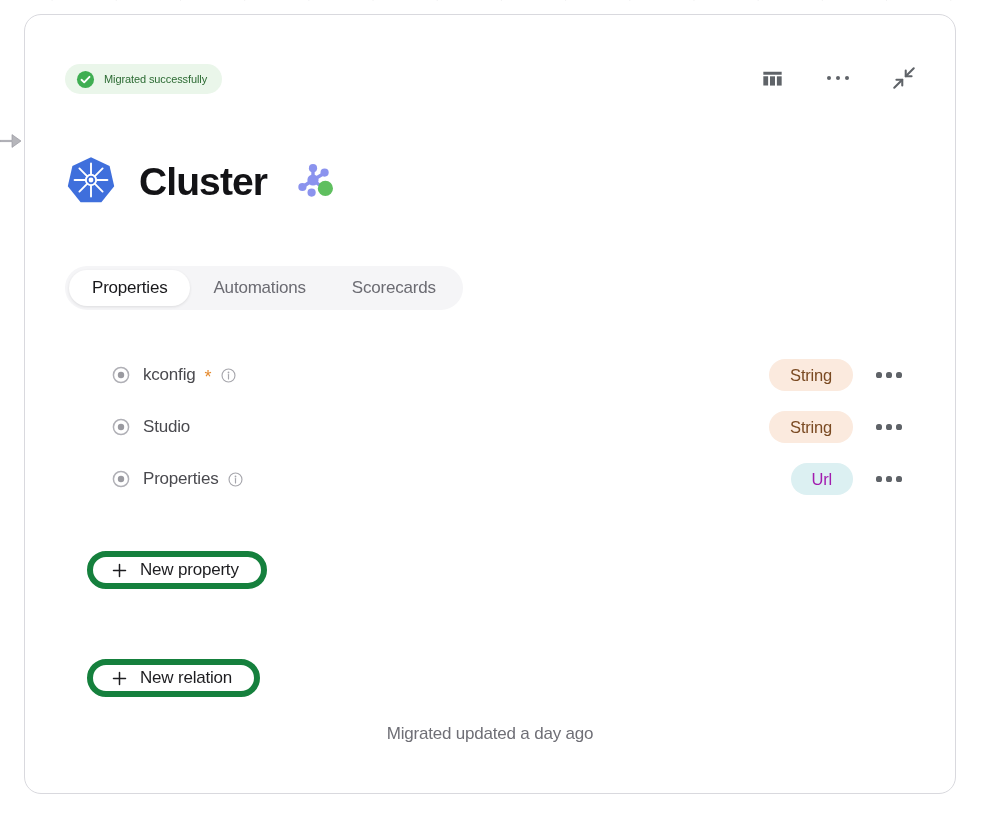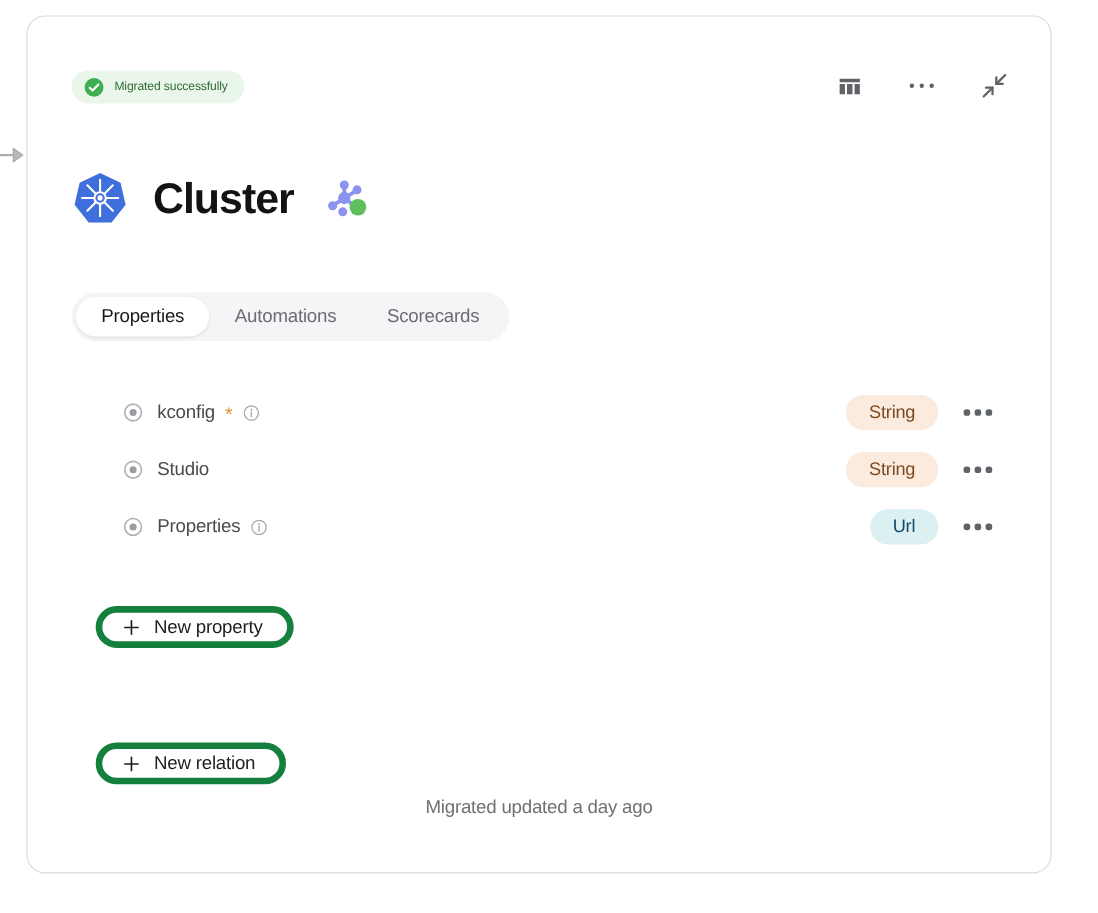--- a/index.html
+++ b/index.html
@@ -202,21 +202,21 @@
     padding: 16px 21px;
     display: flex;
     align-items: center;
     justify-content: center;
     border-radius: 16px;
     font-size: 16.5px;
     letter-spacing: -0.2px;
     white-space: nowrap;
   }
   .badge-string { background: #fbeade; color: #7a4a22; }
-  .badge-url    { background: #dcf0f2; color: #0c4a6e; }
+  .badge-url    { background: #dcf0f2; color: #a21caf; }
 
   .row-menu {
     width: 44px;
     height: 32px;
     display: flex;
     align-items: center;
     justify-content: center;
     cursor: pointer;
     margin-left: 14px;
   }
@@ -242,21 +242,21 @@
     font-size: 17px;
     color: #1d1d20;
     letter-spacing: -0.2px;
     cursor: pointer;
     white-space: nowrap;
     font-family: "Liberation Sans", sans-serif;
   }
   .plus-icon { width: 15px; height: 15px; display: block; flex:0 0 auto; }
 
   #new-property-btn { left: 62px; top: 536px; }
-  #new-relation-btn { left: 62px; top: 644px; margin-top: 16px; }
+  #new-relation-btn { left: 62px; top: 644px; }
 
   .footer-note {
     position: absolute;
     left: 0; right: 0;
     top: 709px;
     text-align: center;
     font-size: 17px;
     color: #6f6f76;
     letter-spacing: -0.2px;
   }

